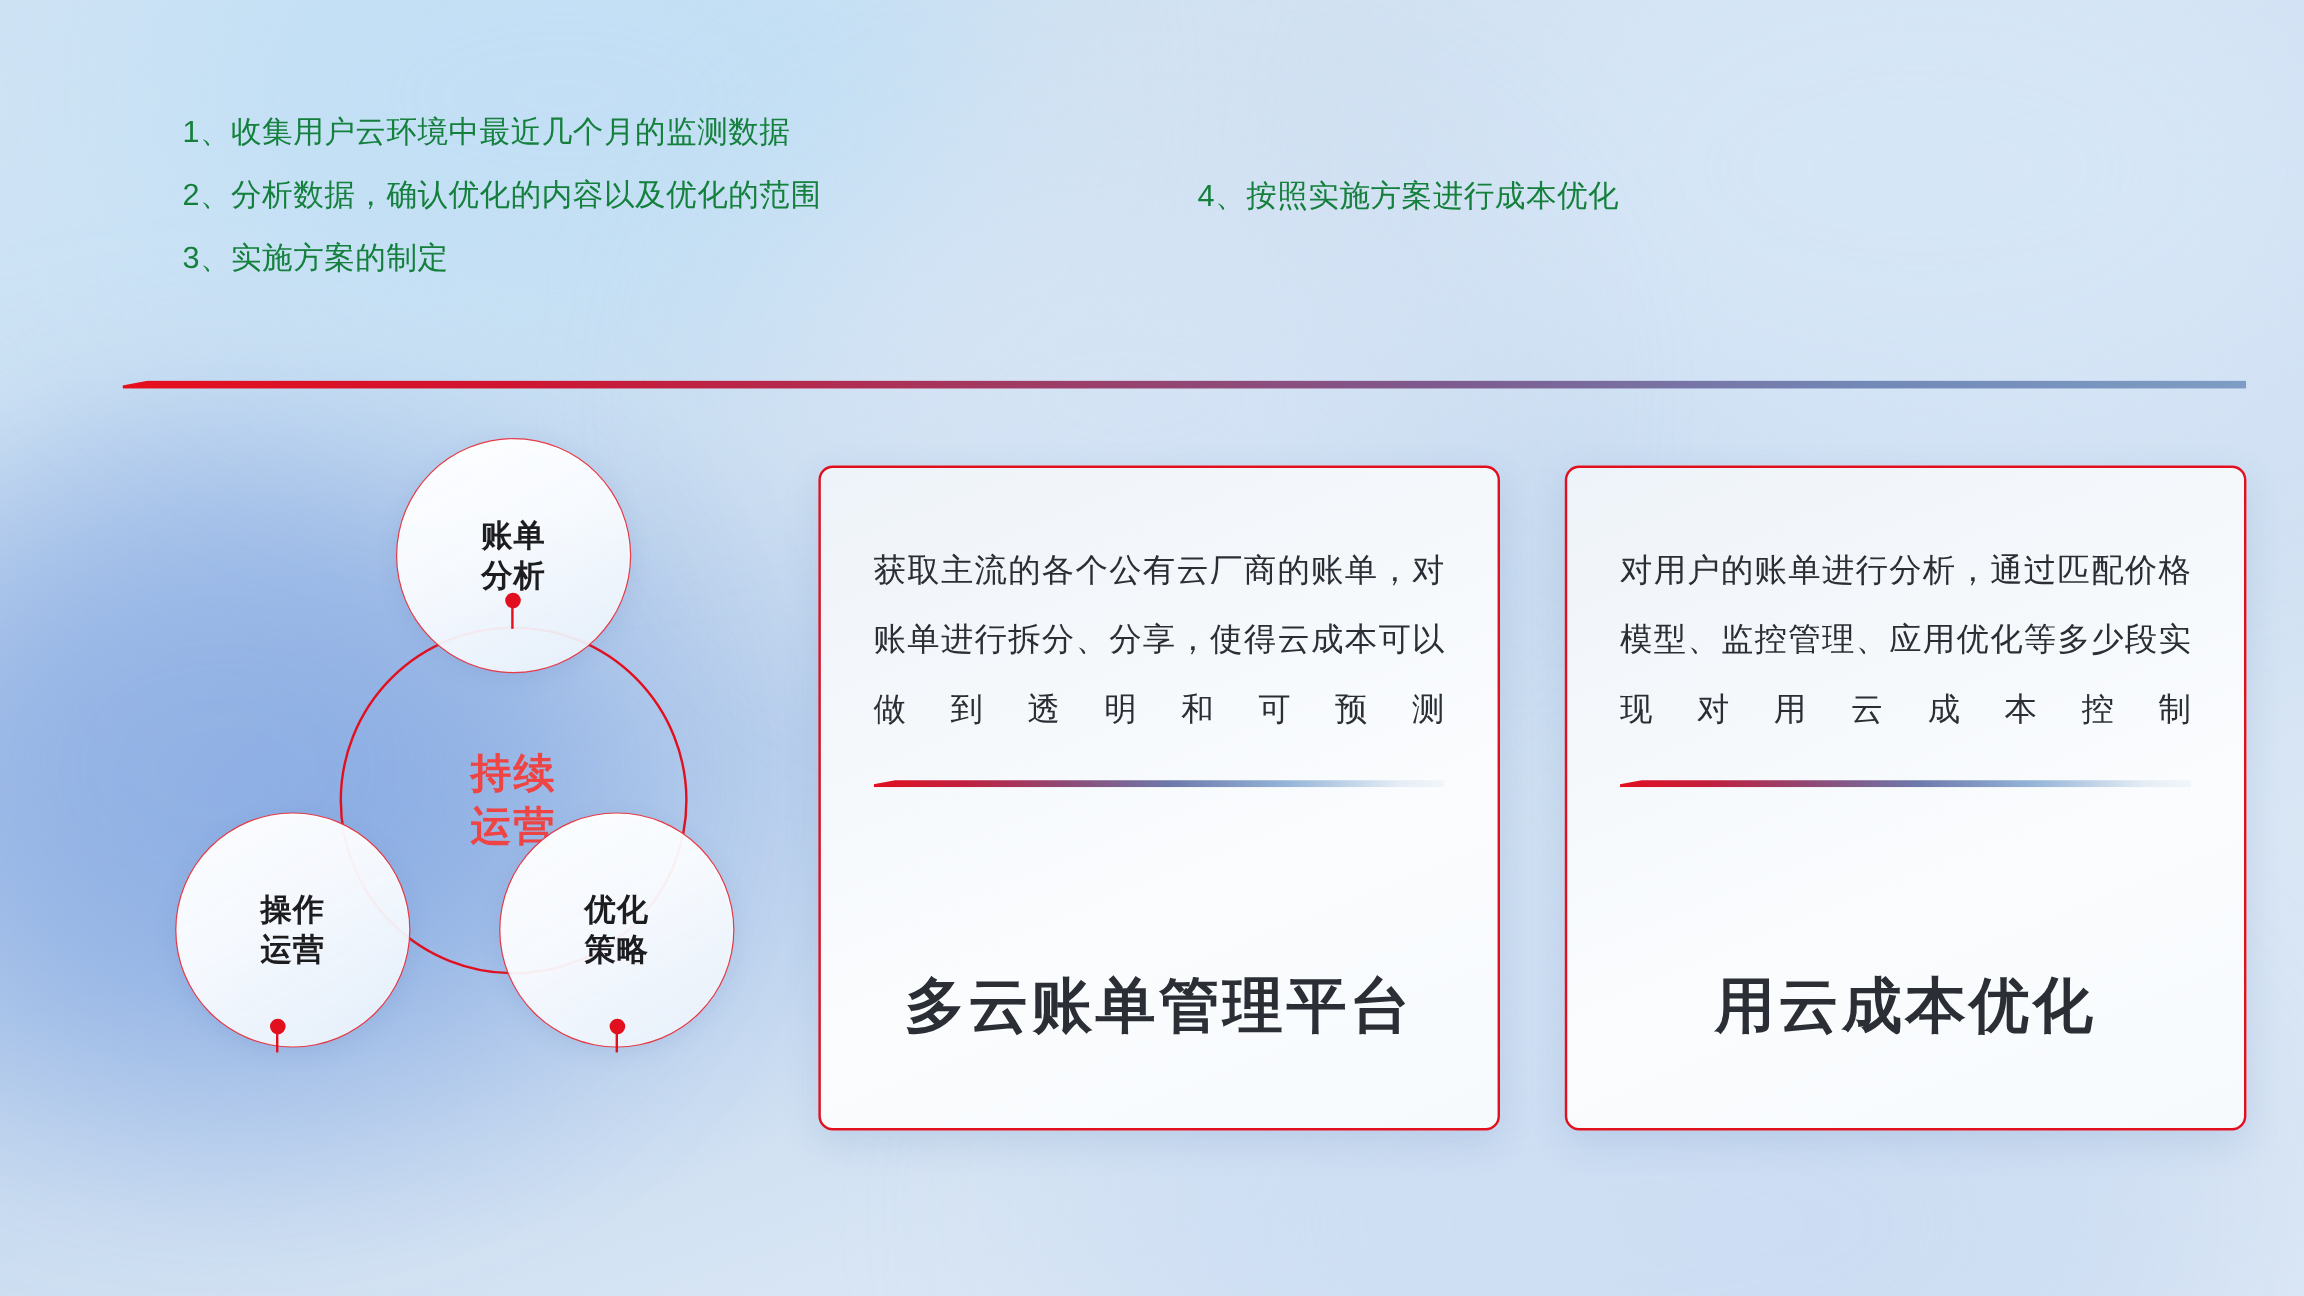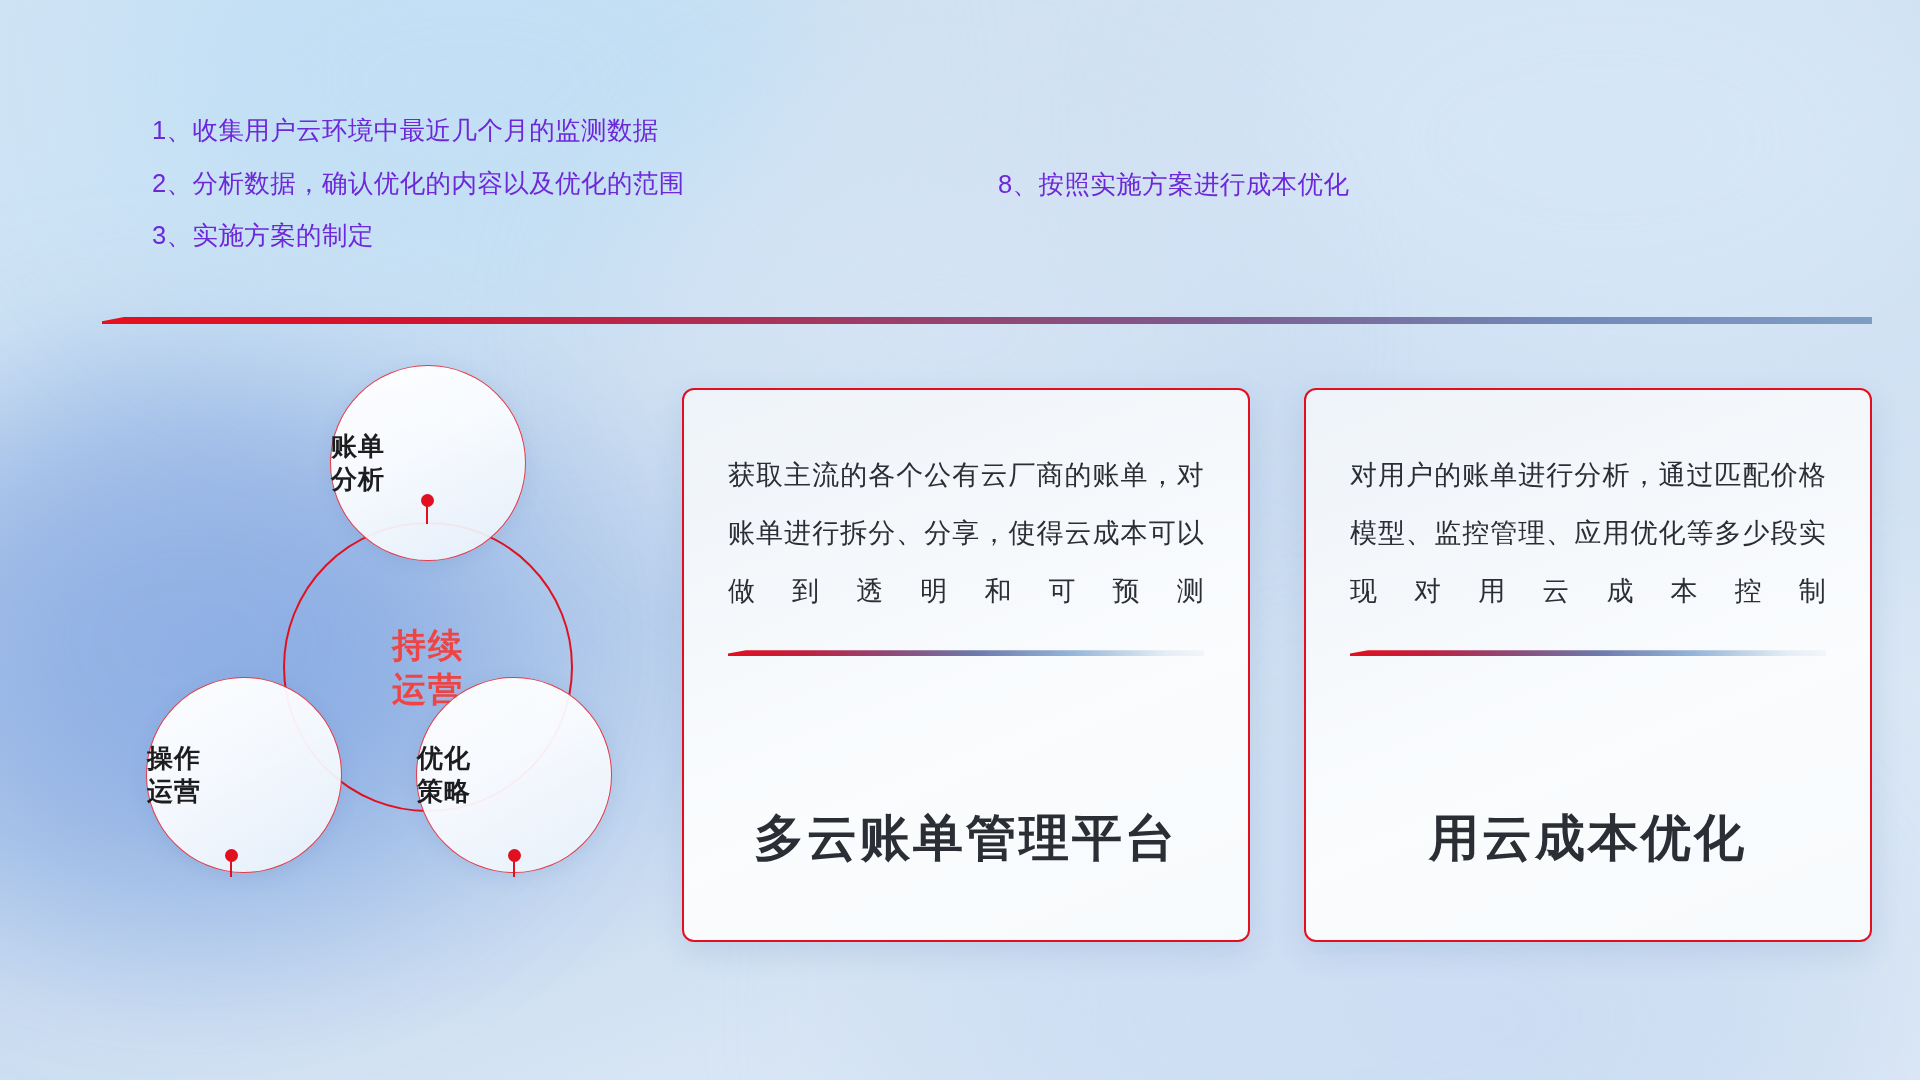--- a/index.html
+++ b/index.html
@@ -19,21 +19,21 @@
   }
   
   .bg-blob { position:absolute; border-radius:50%; filter:blur(90px); pointer-events:none; }
   .blob1 { left:-120px; top:380px; width:620px; height:520px; background:rgba(126,163,224,.55); }
   .blob2 { left:120px; top:-160px; width:700px; height:480px; background:rgba(191,222,245,.80); }
   .blob3 { right:-60px; top:-120px; width:760px; height:520px; background:rgba(214,230,247,.85); }
   .blob4 { right:120px; bottom:-200px; width:900px; height:520px; background:rgba(205,221,243,.75); }
   .blob5 { left:640px; top:120px; width:600px; height:420px; background:rgba(221,234,248,.55); }
 
   
-  .list { position:absolute; color:#6d28d9; font-size:25.5px; letter-spacing:.4px;margin-top:20px; }
+  .list { position:absolute; color:#15803d; font-size:25.5px; letter-spacing:.4px; }
   .list-left  { left:152px; top:98px; }
   .list-right { left:998px; top:152px; }
   .list .row { line-height:1.0; margin-bottom:27px; white-space:nowrap; }
 
   
   .top-rule {
     position:absolute; left:102px; top:317px; width:1770px; height:7px;
     background:linear-gradient(90deg,#e60f1e 0%,#d01430 18%,#a03a63 42%,#7e5a8e 62%,#7288b6 82%,#7e9dc4 100%);
     clip-path:polygon(0 62%, 22px 0, 100% 0, 100% 100%, 0 100%);
   }
@@ -44,21 +44,21 @@
     position:absolute; border-radius:50%;
     border:2.4px solid #e2101f;
     background:transparent;
   }
   .ring-main { left:185px; top:170px; width:290px; height:290px; }
   .bubble {
     position:absolute; border-radius:50%;
     border:1.6px solid rgba(226,16,31,.82);
     background:linear-gradient(150deg, rgba(255,255,255,.97) 0%, rgba(250,252,255,.95) 45%, rgba(232,241,250,.92) 100%);
     box-shadow:0 4px 18px rgba(70,110,170,.13), inset 0 1px 2px rgba(255,255,255,.9);
-    display:flex; flex-direction:column; justify-content:center;
+    display:flex; flex-direction:column; align-items:center; justify-content:center;
     color:#1d1d1f; font-size:26px; font-weight:700; line-height:1.28; letter-spacing:1px;
   }
   .bubble-top    { left:232px; top:13px;  width:196px; height:196px; }
   .bubble-left   { left:48px;  top:325px; width:196px; height:196px; }
   .bubble-right  { left:318px; top:325px; width:196px; height:196px; }
   .bubble span { display:block; }
   .venn-center {
     position:absolute; left:185px; top:170px; width:290px; height:290px;
     display:flex; flex-direction:column; align-items:center; justify-content:center;
     color:#ef4444; font-size:34px; font-weight:800; line-height:1.3; letter-spacing:2px;
@@ -109,21 +109,21 @@
 <div class="bg-blob blob4"></div>
 <div class="bg-blob blob5"></div>
 
 <div class="list list-left">
   <div class="row">1、收集用户云环境中最近几个月的监测数据</div>
   <div class="row">2、分析数据，确认优化的内容以及优化的范围</div>
   <div class="row">3、实施方案的制定</div>
 </div>
 
 <div class="list list-right">
-  <div class="row">8、按照实施方案进行成本优化</div>
+  <div class="row">4、按照实施方案进行成本优化</div>
 </div>
 
 <div class="top-rule"></div>
 
 <div class="venn">
   <div class="ring ring-main"></div>
 
   <div class="venn-center">
     <span>持续</span>
     <span>运营</span>

